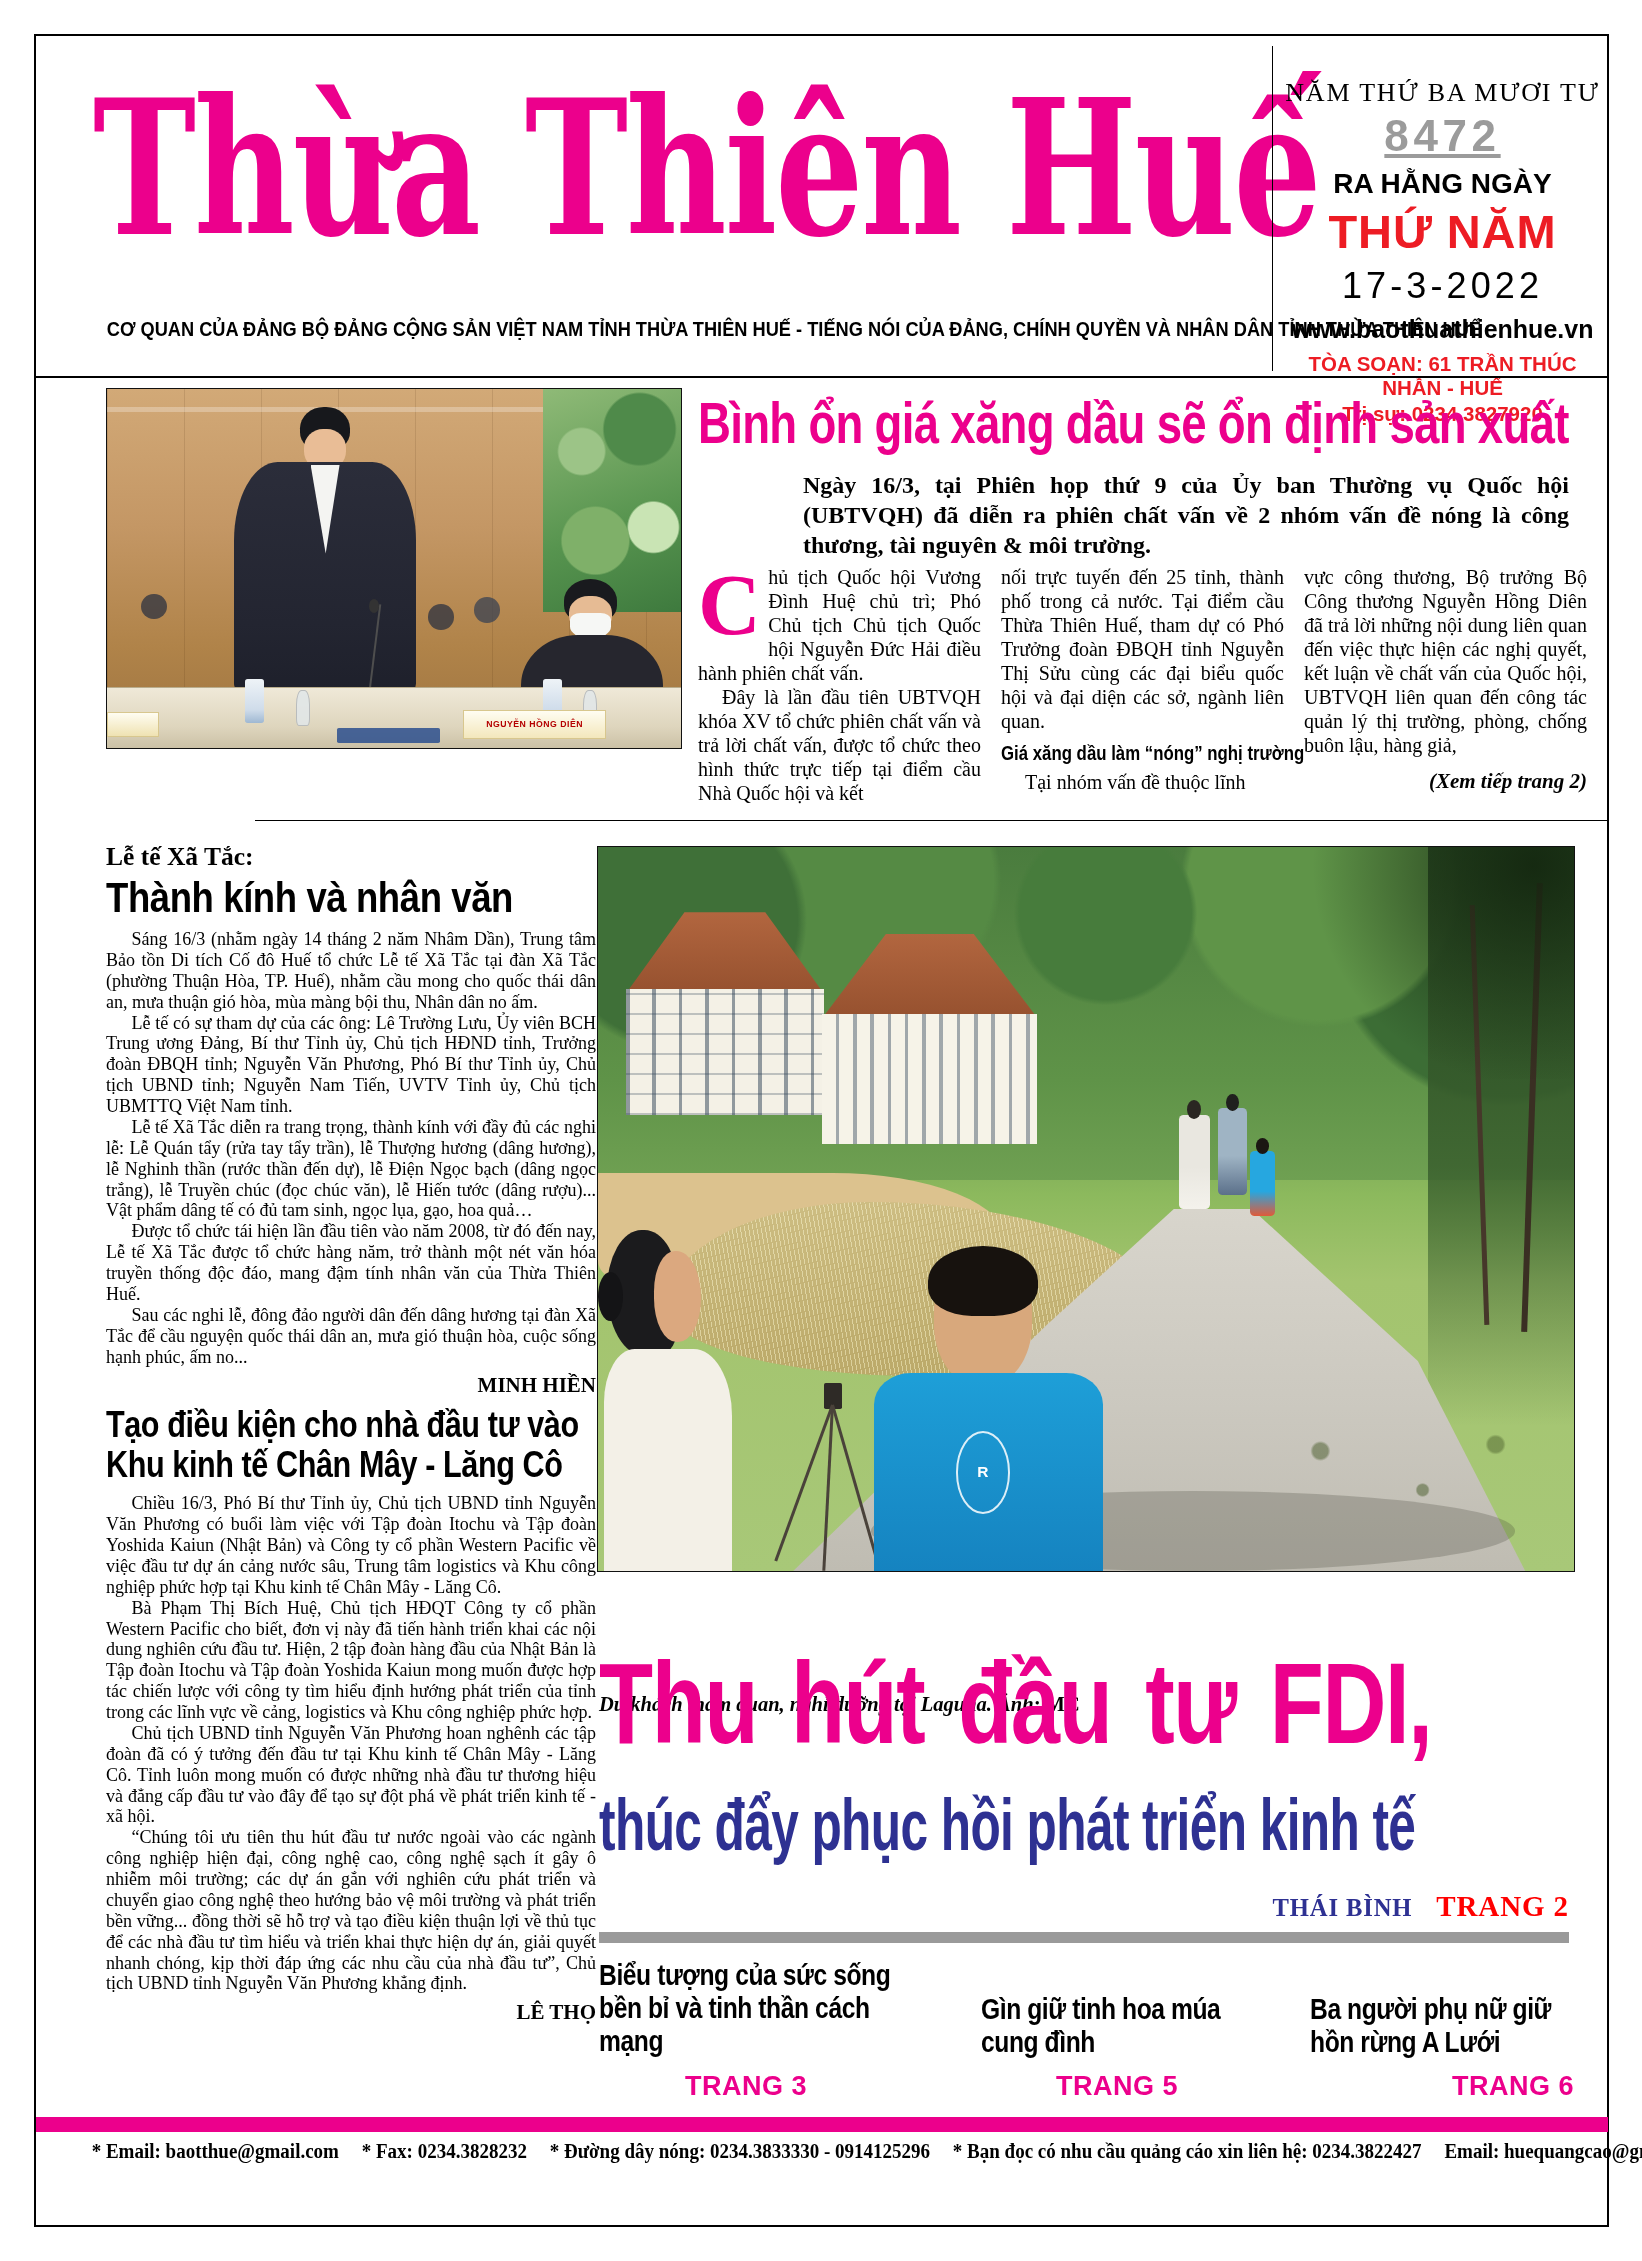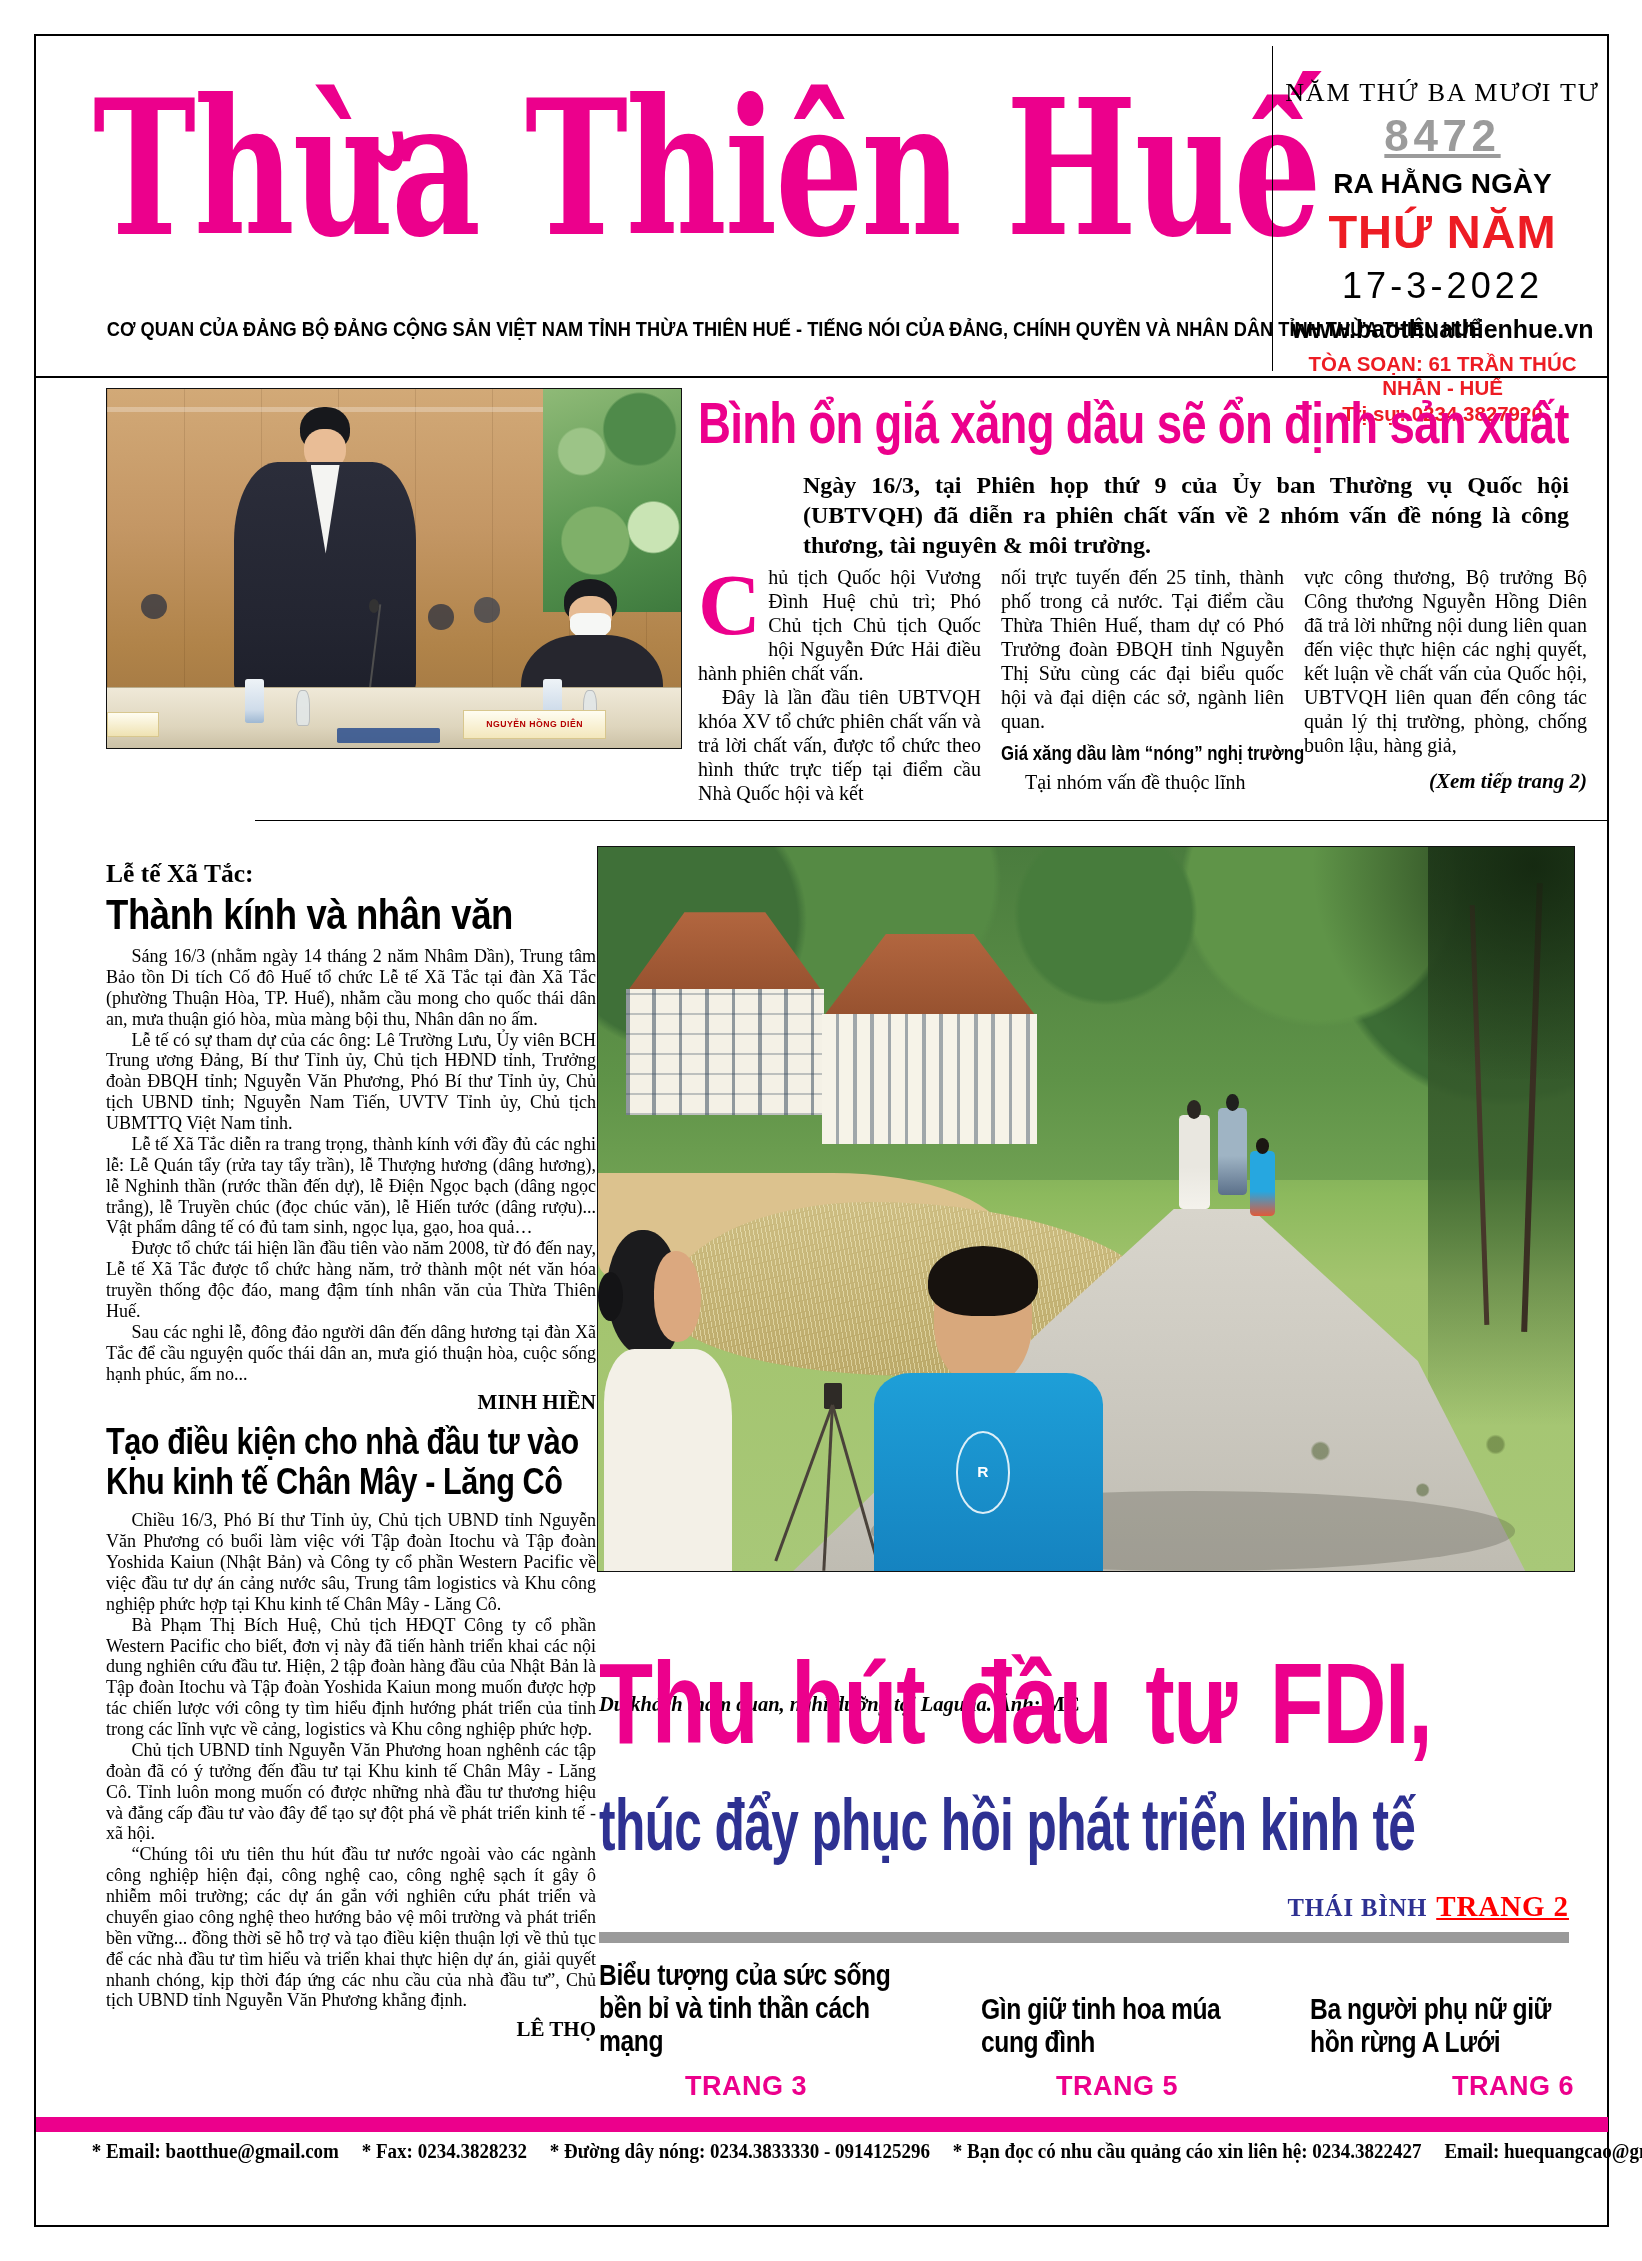--- a/index.html
+++ b/index.html
@@ -81,21 +81,21 @@
   .col p.nofirst{text-indent:0;}
   .dropcap{float:left; font:bold 87px/0.8 "Liberation Serif",serif; color:var(--pink); margin:4.6px 7.3px 0 0;}
   .subhead{margin:8.2px 0 4.6px; text-indent:0 !important; white-space:nowrap;}
   .subhead span{display:inline-block; transform:scaleX(.8); transform-origin:left top;
     font:bold 21px/1.1 "Liberation Sans",sans-serif;}
   .jump{margin-top:12px; text-align:right; font:bold italic 21px/1.2 "Liberation Serif",serif; text-indent:0 !important;}
 
   .sep{position:absolute; left:255px; top:820px; width:1352px; height:1.4px; background:#000;}
 
   
-  .leftcol{position:absolute; left:106px; top:842px; width:490px; height:1265px; overflow:hidden;margin-top:17px;}
+  .leftcol{position:absolute; left:106px; top:842px; width:490px; height:1265px; overflow:hidden;}
   .kicker{font:bold 25.5px/1.15 "Liberation Serif",serif; margin-bottom:3.6px;}
   .h2black{white-space:nowrap; margin-bottom:9px;}
   .h2black span{display:inline-block; transform:scaleX(.85); transform-origin:left top;
     font:bold 43px/1.05 "Liberation Sans",sans-serif; letter-spacing:-0.5px;}
   .leftcol p{font:400 18px/1.16 "Liberation Serif",serif; text-align:justify; text-indent:25.5px;}
   .byline{display:block; text-align:right; font:bold 21px/1.2 "Liberation Serif",serif; margin:5.5px 0 6.4px;}
   .h3black{margin:2.7px 0 8.2px; width:579px;}
   .h3black span.wrap{display:inline-block; transform:scaleX(.85); transform-origin:left top;
     font:bold 36px/1.12 "Liberation Sans",sans-serif; letter-spacing:-0.5px;}
 
@@ -162,21 +162,21 @@
   .cap2{position:absolute; left:599px; top:1691px; width:971px; font:bold italic 20.5px/1.3 "Liberation Serif",serif;}
 
   .fdi1{position:absolute; left:599px; top:1646px; white-space:nowrap;}
   .fdi1 span{display:inline-block; transform:scaleX(.77); transform-origin:left top;
     font:bold 115px/1 "Liberation Sans","DejaVu Sans",sans-serif; color:var(--pink); letter-spacing:-1.8px; word-spacing:13.7px;}
   .fdi2{position:absolute; left:599px; top:1785px; white-space:nowrap;}
   .fdi2 span{display:inline-block; transform:scaleX(.68); transform-origin:left top;
     font:bold 73px/1.1 "Liberation Sans","DejaVu Sans",sans-serif; color:var(--navy); letter-spacing:-0.9px;}
   .fdi-by{position:absolute; left:599px; top:1892px; width:970px; text-align:right;}
   .fdi-author{font:bold 24.6px/1 "Liberation Serif",serif; color:var(--navy); letter-spacing:0.9px;}
-  .fdi-page{font:bold 29px/1 "Liberation Serif",serif; color:#ff0000; margin-left:7px; letter-spacing:0.9px;text-decoration:underline;}
+  .fdi-page{font:bold 29px/1 "Liberation Serif",serif; color:#ff0000; margin-left:22px; letter-spacing:0.9px;}
   .graybar{position:absolute; left:599px; top:1932px; width:970px; height:11px; background:#9a9a9a;}
 
   
   .teaser{position:absolute;}
   .teaser .tz{display:inline-block; transform:scaleX(.85); transform-origin:left top;
     font:bold 29px/1.14 "Liberation Sans",sans-serif; letter-spacing:-0.5px;}
   .tz1{left:599px; top:1959px; width:294px;} .tz1 .tz{width:346px;}
   .tz2{left:981px; top:1993px; width:272px;} .tz2 .tz{width:319px;}
   .tz3{left:1310px; top:1993px; width:264px;} .tz3 .tz{width:310px;}
   .tpage{position:absolute; top:2073px; font:bold 27px/1 "Liberation Sans",sans-serif; color:var(--pink); letter-spacing:0.5px;}

